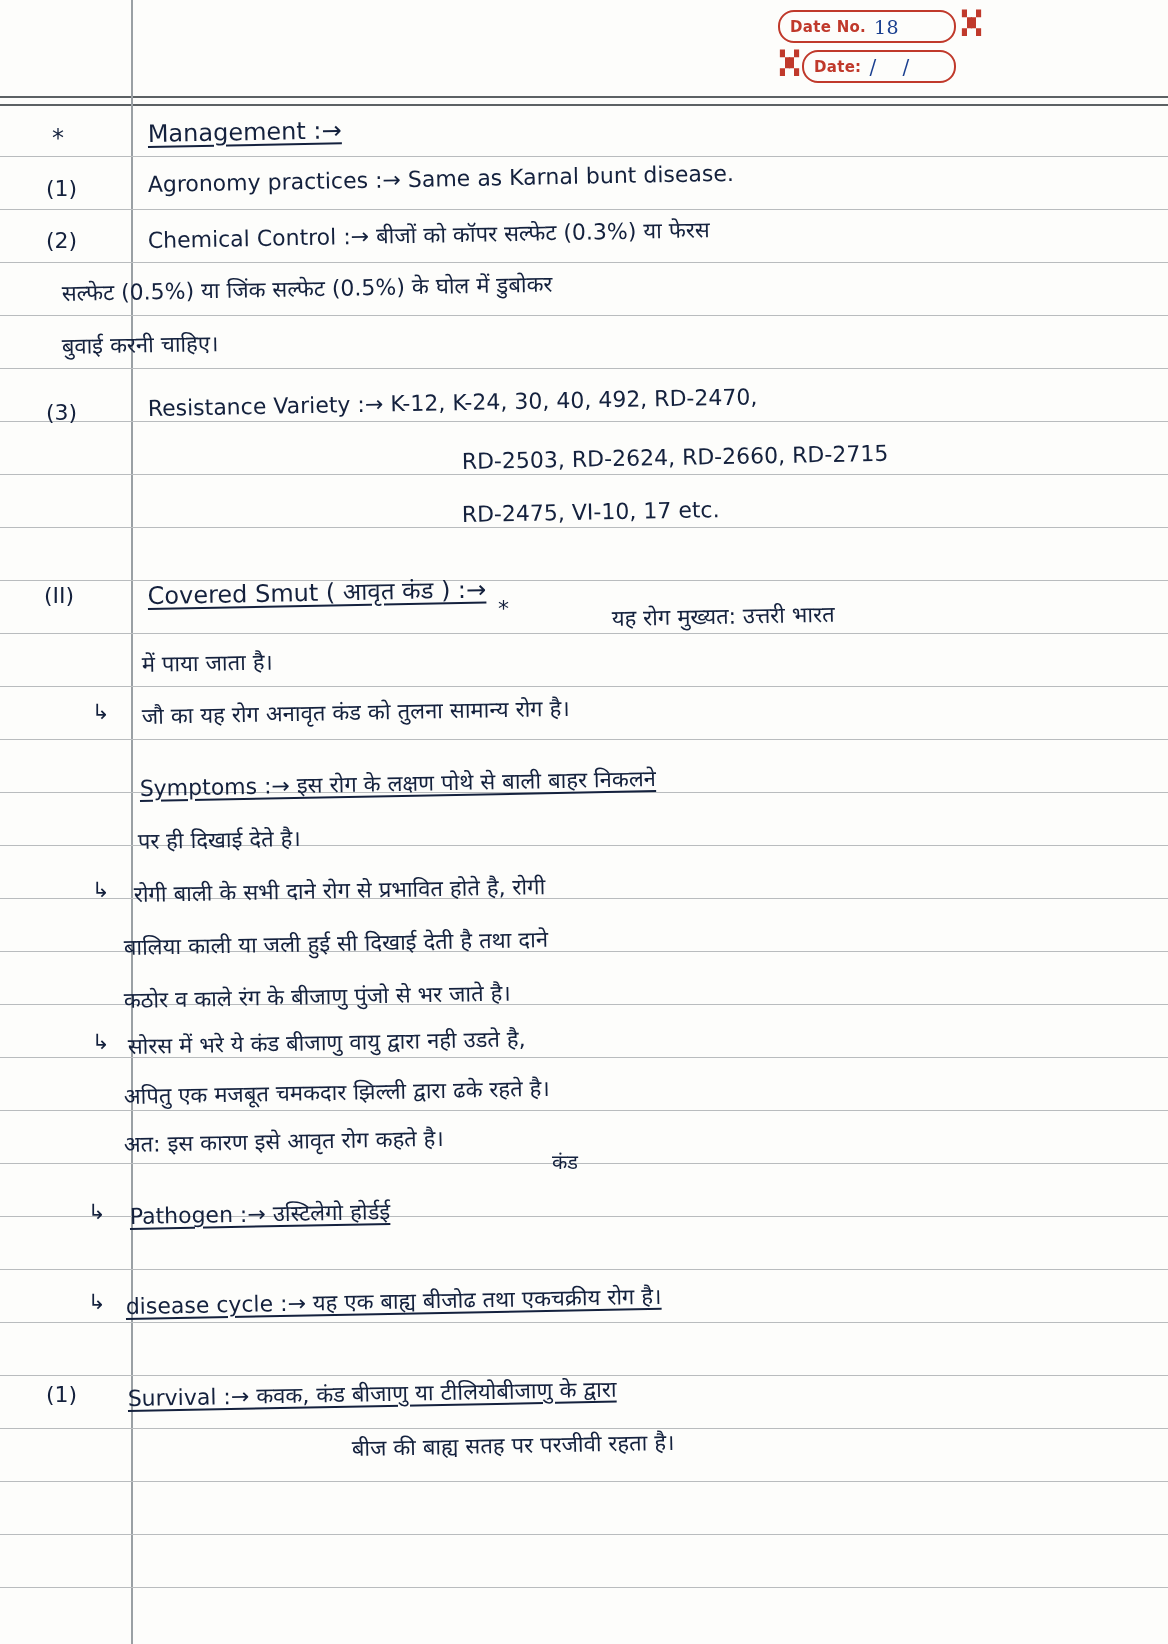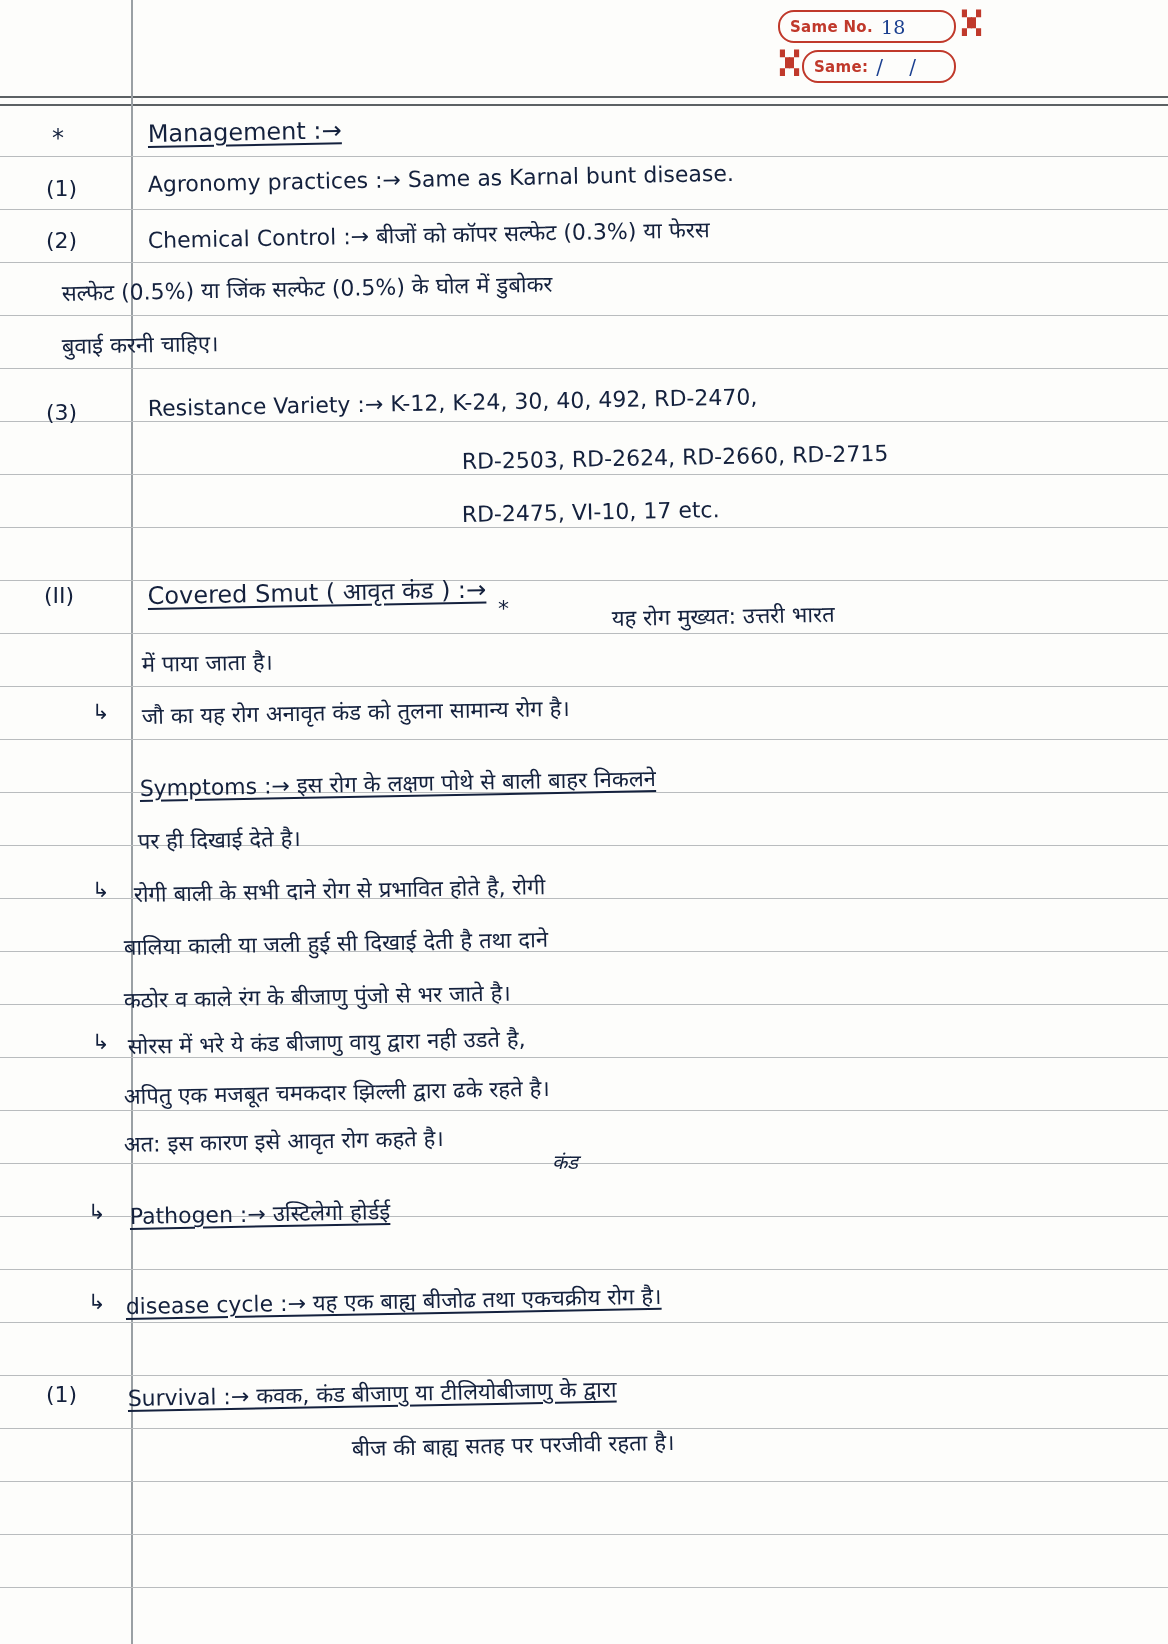--- a/index.html
+++ b/index.html
@@ -161,25 +161,25 @@
     <div class="rule" style="top:1428px"></div>
     <div class="rule" style="top:1481px"></div>
     <div class="rule" style="top:1534px"></div>
     <div class="rule" style="top:1587px"></div>
   </div>
 
   <div class="stamp">
     <div class="deco tr">▚▞<br>▞▚</div>
     <div class="deco bl">▚▞<br>▞▚</div>
     <div class="stamp-box">
-      <span>Same No.</span>
+      <span>Date No.</span>
       <span class="stamp-value">18</span>
     </div>
     <div class="stamp-box date">
-      <span>Same:</span>
+      <span>Date:</span>
       <span class="stamp-value slashes">/  /</span>
     </div>
   </div>
 
   <div>
 
     <span class="hw lg" style="left:52px; top:124px;">*</span>
     <span class="hw lg u tilt" style="left:148px; top:120px;">Management :→</span>
 
     <span class="hw" style="left:46px; top:176px;">(1)</span>
@@ -220,21 +220,21 @@
     <span class="hw tilt" style="left:124px; top:931px;">बालिया काली या जली हुई सी दिखाई देती है तथा दाने</span>
 
     <span class="hw tilt" style="left:124px; top:984px;">कठोर व काले रंग के बीजाणु पुंजो से भर जाते है।</span>
 
     <span class="hw bullet" style="left:92px; top:1030px;">↳</span>
     <span class="hw tilt" style="left:128px; top:1030px;">सोरस में भरे ये कंड बीजाणु वायु द्वारा नही उडते है,</span>
 
     <span class="hw tilt" style="left:124px; top:1080px;">अपितु एक मजबूत चमकदार झिल्ली द्वारा ढके रहते है।</span>
 
     <span class="hw tilt" style="left:124px; top:1128px;">अत: इस कारण इसे आवृत रोग कहते है।</span>
-    <span class="hw sm" style="left:552px; top:1148px;font-style:italic;">कंड</span>
+    <span class="hw sm" style="left:552px; top:1148px;">कंड</span>
 
     <span class="hw bullet" style="left:88px; top:1200px;">↳</span>
     <span class="hw u tilt" style="left:130px; top:1200px;">Pathogen :→ उस्टिलेगो होर्डई</span>
 
     <span class="hw bullet" style="left:88px; top:1290px;">↳</span>
     <span class="hw u tilt" style="left:126px; top:1290px;">disease cycle :→ यह एक बाह्य बीजोढ तथा एकचक्रीय रोग है।</span>
 
     <span class="hw" style="left:46px; top:1382px;">(1)</span>
     <span class="hw u tilt" style="left:128px; top:1382px;">Survival :→ कवक, कंड बीजाणु या टीलियोबीजाणु के द्वारा</span>
 

